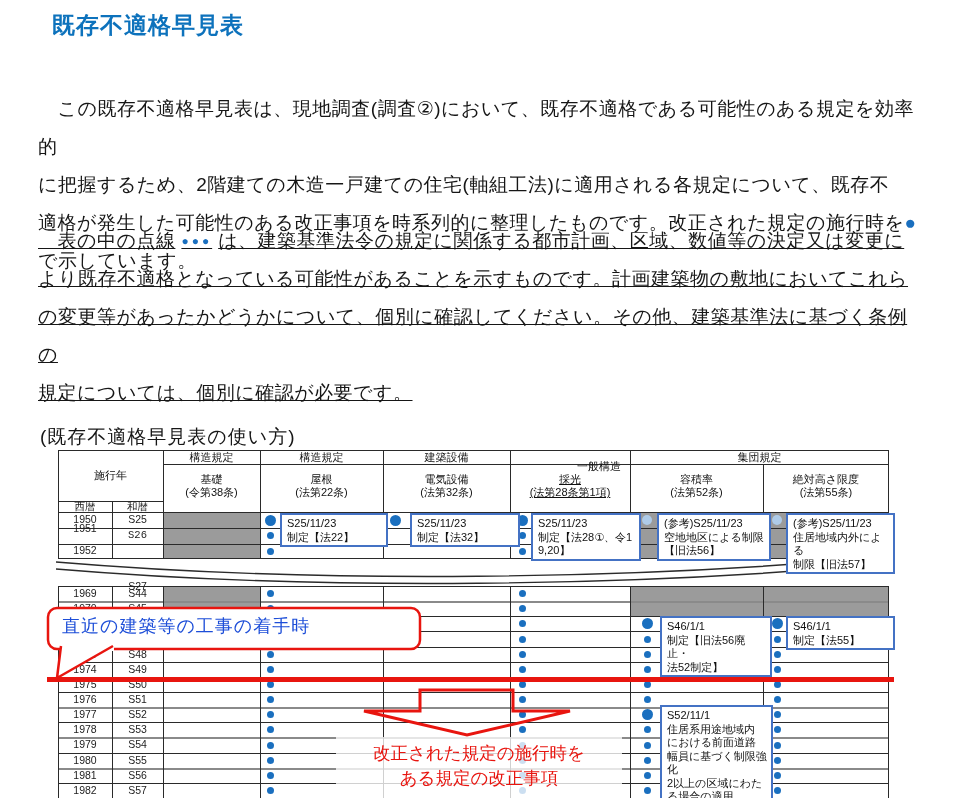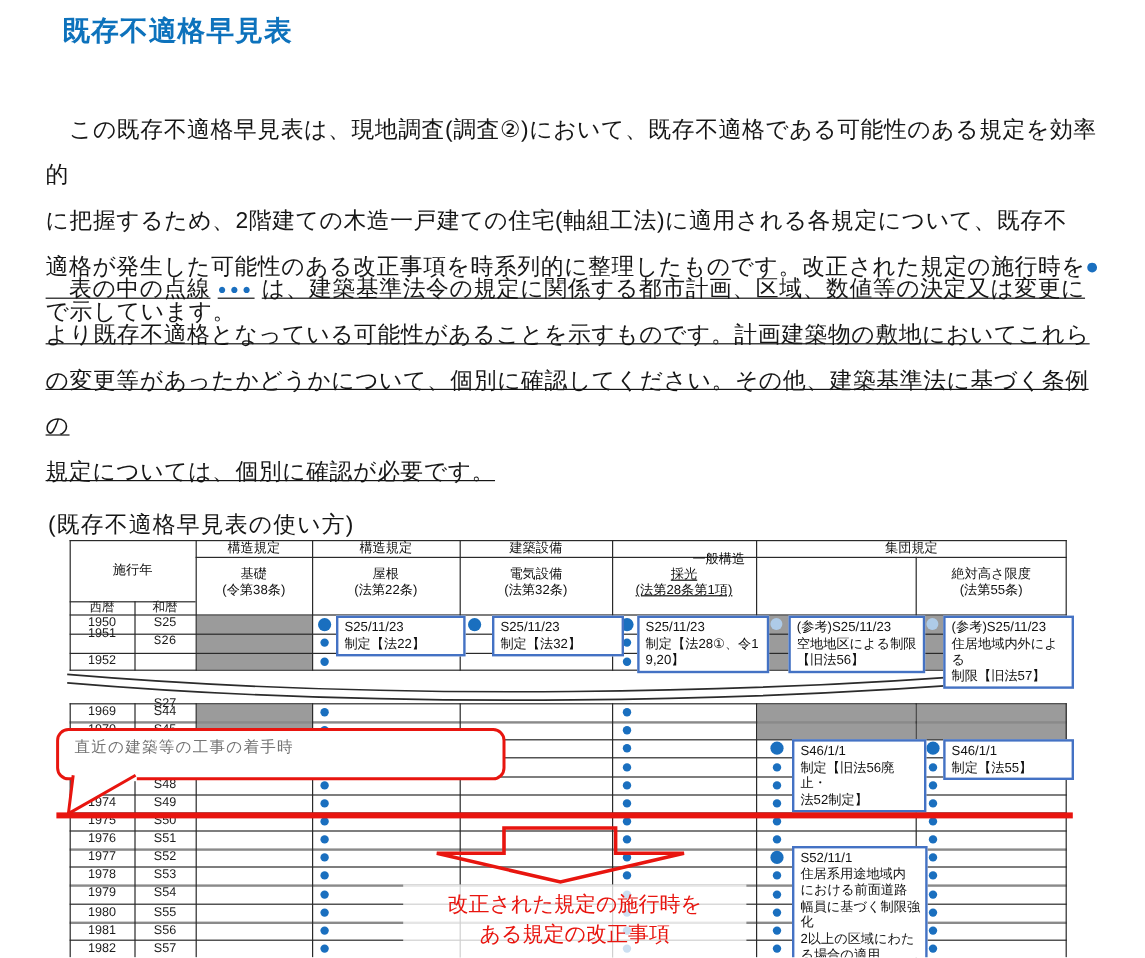--- a/index.html
+++ b/index.html
@@ -19,21 +19,21 @@
   .grayCell{position:absolute;background:#9b9b9b;z-index:1;}
   .cellText{position:absolute;display:flex;align-items:center;justify-content:center;
             text-align:center;font-size:11px;line-height:13px;white-space:pre-line;z-index:3;color:#111;}
   .yearText{font-size:10.5px;line-height:11px;color:#1c1c1c;}
   .tdot{position:absolute;border-radius:50%;background:#1a6fbf;z-index:4;}
   .tdot.light{background:#aecbe8;}
   .callout{position:absolute;background:#fff;border:2px solid #4472c4;font-size:11px;
            line-height:13.5px;padding:2px 4px 1px 5px;white-space:pre-line;z-index:5;color:#101010;}
   #redline{left:47px;top:677px;width:847px;height:5px;background:#e8150f;z-index:8;}
   #redcallout{left:45px;top:605px;z-index:9;}
-  #redcallout-label{left:62px;top:614px;width:356px;font-size:13px;color:#737373;
+  #redcallout-label{left:62px;top:614px;width:356px;font-size:18px;color:#1d4ed8;
                     letter-spacing:1px;z-index:10;}
   #arrow{left:360px;top:686px;z-index:9;}
   #arrowlabel{left:336px;top:737px;width:286px;height:58px;padding-top:4px;
               background:rgba(255,255,255,0.78);color:#e8150f;font-size:17.5px;
               line-height:25px;text-align:center;z-index:9;}
   #wavy{left:38px;top:550px;z-index:2;}
 </style>
 </head>
 <body>
 
@@ -79,20 +79,22 @@
       <div class="cellText" style="left: 510px; top: 459px; width: 120px; height: 14px; margin-left: 29px;">一般構造</div>
       <div class="cellText" style="left: 630px; top: 450px; width: 259px; height: 14px;">集団規定</div>
       <div class="cellText" style="left: 163px; top: 464px; width: 97px; height: 44px;">基礎
 (令第38条)</div>
       <div class="cellText" style="left: 260px; top: 464px; width: 123px; height: 44px;">屋根
 (法第22条)</div>
       <div class="cellText" style="left: 383px; top: 464px; width: 127px; height: 44px;">電気設備
 (法第32条)</div>
       <div class="cellText" style="left: 510px; top: 464px; width: 120px; height: 44px; text-decoration: underline;">採光
 (法第28条第1項)</div>
+      <div class="cellText" style="left: 630px; top: 464px; width: 133px; height: 44px;">容積率
+(法第52条)</div>
       <div class="cellText" style="left: 763px; top: 464px; width: 126px; height: 44px;">絶対高さ限度
 (法第55条)</div>
       <div class="cellText yearText" style="left: 58px; top: 501px; width: 54px; height: 11px;">西暦</div>
       <div class="cellText yearText" style="left: 112px; top: 501px; width: 51px; height: 11px;">和暦</div>
       <div class="cellText yearText" style="left: 58px; top: 512px; width: 54px; height: 15.5px;">1950</div>
       <div class="cellText yearText" style="left: 112px; top: 512px; width: 51px; height: 15.5px;">S25</div>
       <div class="cellText yearText" style="left: 58px; top: 521px; width: 54px; height: 15.5px;">1951</div>
       <div class="cellText yearText" style="left: 112px; top: 527.4px; width: 51px; height: 15.5px; font-family: Liberation Mono, monospace;">S26</div>
       <div class="cellText yearText" style="left: 58px; top: 542.8px; width: 54px; height: 15.5px;">1952</div>
       <div class="cellText yearText" style="left: 112px; top: 542.8px; width: 51px; height: 15.5px; margin-top: 36px;">S27</div>

